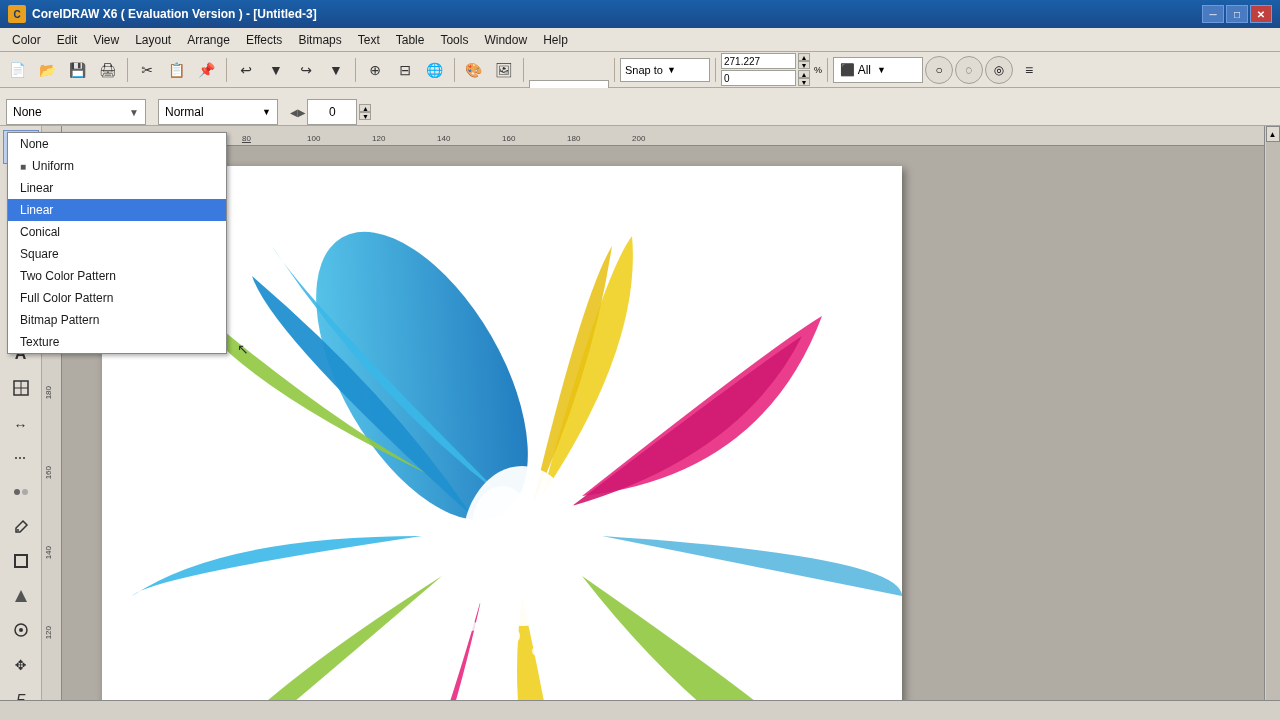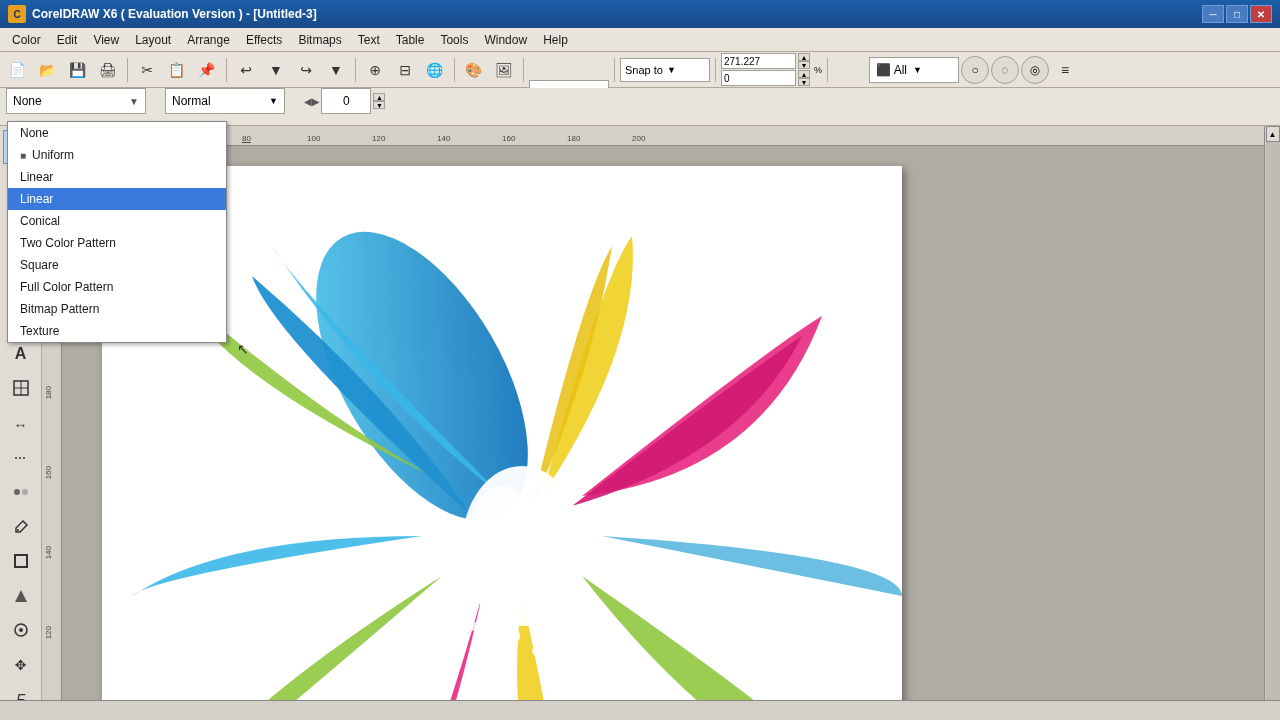--- a/index.html
+++ b/index.html
@@ -95,24 +95,24 @@
     }
     .snap-box {
       width: 90px;
     }
 
     
     #property-bar {
       background: #e8e4dc;
       height: 38px;
       display: flex;
-      align-items: flex-start;
+      align-items: flex-end;
       border-bottom: 1px solid #b0a898;
       padding: 0 6px;
-      gap: 19px;
+      gap: 12px;
       position: relative;
     }
     .fill-dropdown {
       width: 140px;
       height: 26px;
       background: white;
       border: 1px solid #a0a098;
       display: flex; align-items: center;
       padding: 0 6px;
       cursor: pointer;
@@ -184,21 +184,21 @@
       font-size: 7px;
       display: flex; align-items: center; justify-content: center;
       cursor: pointer;
       line-height: 1;
     }
     .all-dropdown {
       width: 90px; height: 26px;
       background: white;
       border: 1px solid #a0a098;
       display: flex; align-items: center;
-      padding: 0 6px; cursor: pointer; font-size: 12px; margin-left: 36px;
+      padding: 0 6px; cursor: pointer; font-size: 12px;
     }
     .circle-btn {
       width: 28px; height: 28px;
       border-radius: 50%;
       border: 1px solid #a0a098;
       background: #e0dcd4;
       display: flex; align-items: center; justify-content: center;
       cursor: pointer; font-size: 12px;
     }
 
@@ -440,24 +440,24 @@
       <div class="dropdown-item">
         <span>Linear</span>
       </div>
       <div class="dropdown-item selected">
         <span>Linear</span>
       </div>
       <div class="dropdown-item">
         <span>Conical</span>
       </div>
       <div class="dropdown-item">
+        <span>Square</span>
+      </div>
+      <div class="dropdown-item">
         <span>Two Color Pattern</span>
-      </div>
-      <div class="dropdown-item">
-        <span>Square</span>
       </div>
       <div class="dropdown-item">
         <span>Full Color Pattern</span>
       </div>
       <div class="dropdown-item">
         <span>Bitmap Pattern</span>
       </div>
       <div class="dropdown-item">
         <span>Texture</span>
       </div>

